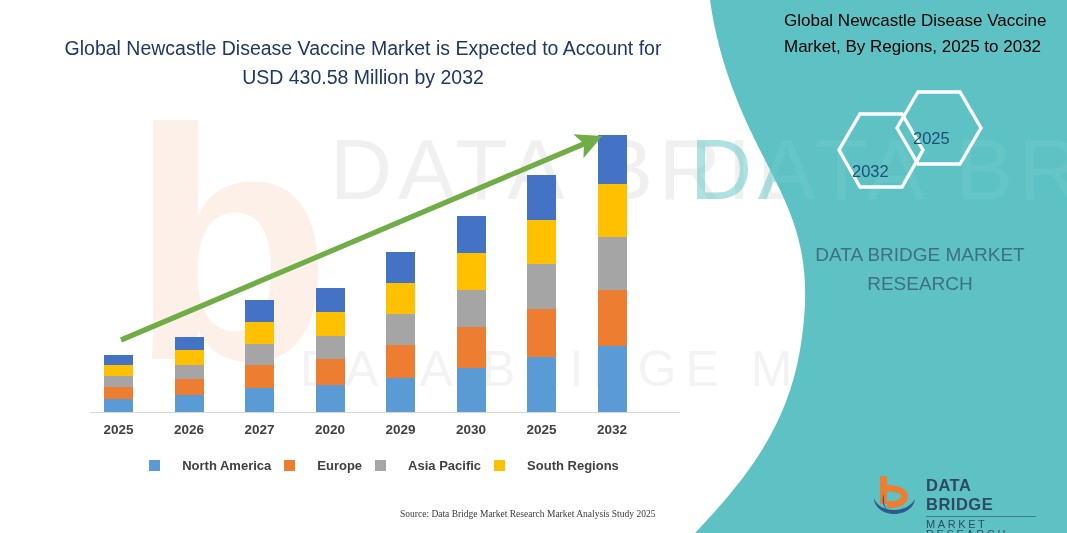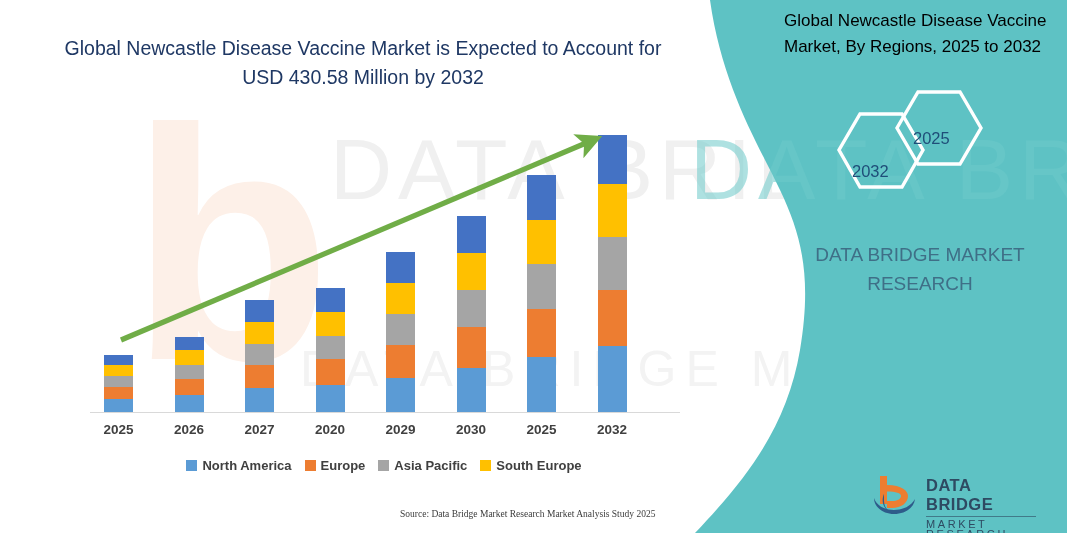--- a/index.html
+++ b/index.html
@@ -49,21 +49,21 @@
   .xlabel {
     position:absolute; width:60px; text-align:center;
     font-size:13.5px; font-weight:700; color:#404040;
   }
 
   
   .legend {
     position:absolute; left:94px; top:455px; width:580px; height:20px; z-index:5;
     display:flex; align-items:center; justify-content:center; gap:13px;
   }
-  .legend-item { display:flex; align-items:center; gap:5px; }
+  .legend-item { display:flex; align-items:center; gap:22px; }
   .legend-swatch { width:11px; height:11px; flex:none; }
   .legend-label { font-size:13px; font-weight:700; color:#404040; white-space:nowrap; }
 
   
   .arrow-svg { position:absolute; left:0; top:0; width:700px; height:470px; z-index:6; pointer-events:none; }
 
   
   .panel-title {
     position:absolute; left:784px; top:8px; width:300px; z-index:6;
     color:#000000; font-size:17px; line-height:26px;
@@ -193,21 +193,21 @@
         <div class="legend-item">
           <span class="legend-swatch" style="background: rgb(237, 125, 49);"></span>
           <span class="legend-label">Europe</span>
         </div>
         <div class="legend-item">
           <span class="legend-swatch" style="background: rgb(165, 165, 165);"></span>
           <span class="legend-label">Asia Pacific</span>
         </div>
         <div class="legend-item">
           <span class="legend-swatch" style="background: rgb(255, 192, 0);"></span>
-          <span class="legend-label">South Europe</span>
+          <span class="legend-label">South Regions</span>
         </div>
       </div>
   </div>
 
   <div class="chart-title">Global Newcastle Disease Vaccine Market is Expected to Account for USD 430.58 Million by 2032</div>
 
   <div class="footer">
     <div class="foot-txt foot-right">Source: Data Bridge Market Research  Market Analysis Study 2025</div>
   </div>
 

